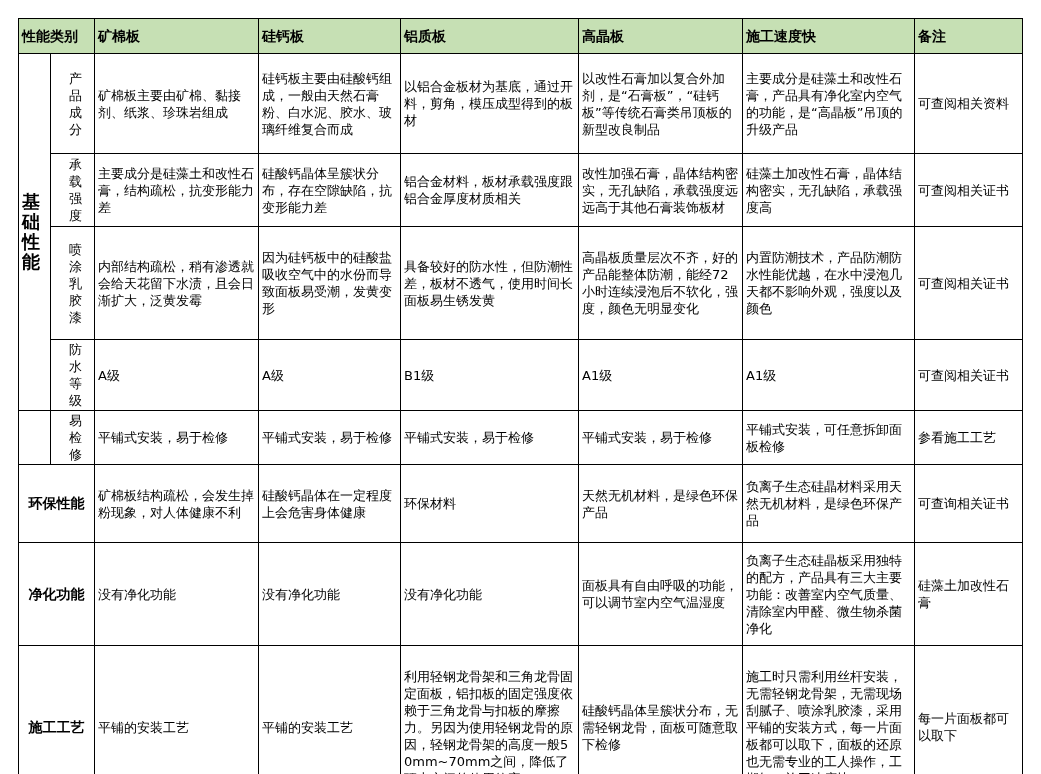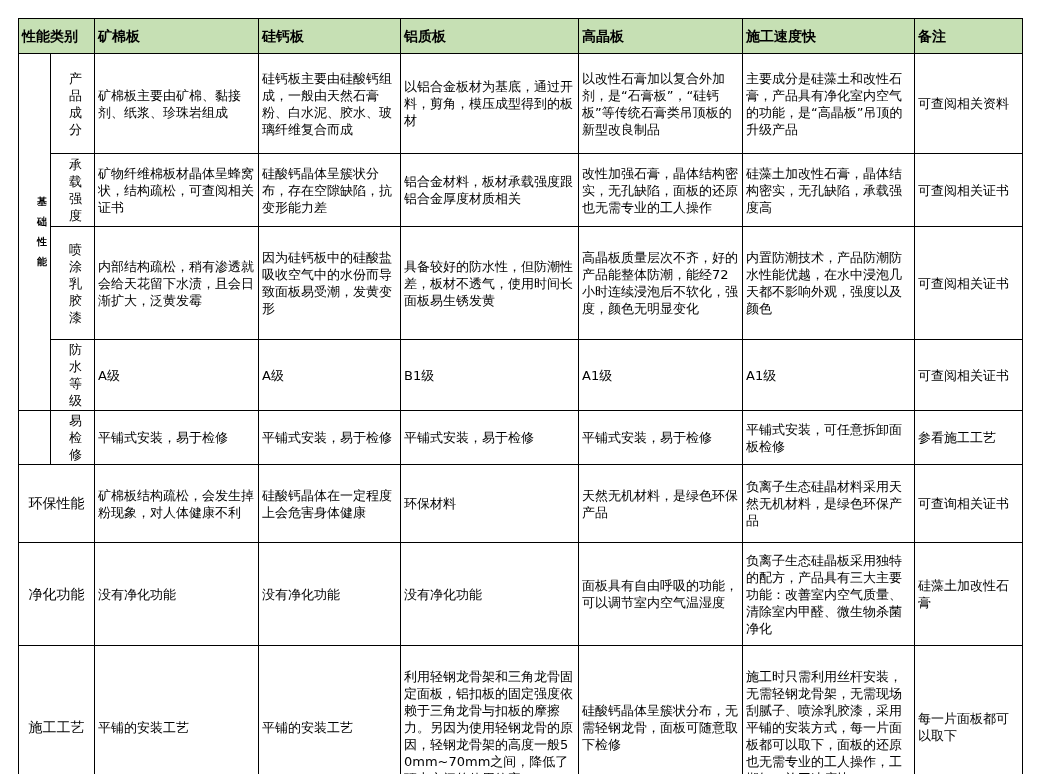--- a/index.html
+++ b/index.html
@@ -3,22 +3,22 @@
 <meta charset="utf-8">
 <style>
   html, body { margin:0; padding:0; background:#ffffff; }
   body { width:1041px; height:774px; position:relative; overflow:hidden;
          font-family:"DejaVu Sans", "Liberation Sans", sans-serif; color:#000; }
   table { position:absolute; left:18px; top:18px; border-collapse:collapse;
           table-layout:fixed; width:1004px; font-size:13px; line-height:17px; }
   td, th { border:1px solid #000; vertical-align:middle; padding:1px 3px;
            text-align:left; word-break:break-all; }
   th { background:#c6e0b4; font-weight:bold; font-size:14px; height:32px; }
-  td.cat { font-weight:normal; font-size:14px; text-align:center;margin-left:24px; }
-  td.catv { font-weight:bold; font-size:10px; text-align:right; width:22px; }
+  td.cat { font-weight:bold; font-size:14px; text-align:center;margin-left:24px; }
+  td.catv { font-weight:bold; font-size:18px; text-align:left; width:22px; }
   td.sub { text-align:center; padding:1px 18px; }
 </style>
 </head>
 <body>
 
 <table>
   <colgroup>
     <col style="width:32px">
       <col style="width:44px">
     <col style="width:164px">
@@ -45,24 +45,24 @@
       <td class="sub">产品成分</td>
       <td>矿棉板主要由矿棉、黏接剂、纸浆、珍珠岩组成</td>
       <td>硅钙板主要由硅酸钙组成，一般由天然石膏粉、白水泥、胶水、玻璃纤维复合而成</td>
       <td>以铝合金板材为基底，通过开料，剪角，模压成型得到的板材</td>
       <td>以改性石膏加以复合外加剂，是“石膏板”，“硅钙板”等传统石膏类吊顶板的新型改良制品</td>
       <td>主要成分是硅藻土和改性石膏，产品具有净化室内空气的功能，是“高晶板”吊顶的升级产品</td>
       <td>可查阅相关资料</td>
     </tr>
     <tr style="height:73px">
       <td class="sub">承载强度</td>
-      <td>矿物纤维棉板材晶体呈蜂窝状，结构疏松，可查阅相关证书</td>
+      <td>主要成分是硅藻土和改性石膏，结构疏松，抗变形能力差</td>
       <td>硅酸钙晶体呈簇状分布，存在空隙缺陷，抗变形能力差</td>
       <td>铝合金材料，板材承载强度跟铝合金厚度材质相关</td>
-      <td>改性加强石膏，晶体结构密实，无孔缺陷，面板的还原也无需专业的工人操作</td>
+      <td>改性加强石膏，晶体结构密实，无孔缺陷，承载强度远远高于其他石膏装饰板材</td>
       <td>硅藻土加改性石膏，晶体结构密实，无孔缺陷，承载强度高</td>
       <td>可查阅相关证书</td>
     </tr>
     <tr style="height:113px">
       <td class="sub">喷涂乳胶漆</td>
       <td>内部结构疏松，稍有渗透就会给天花留下水渍，且会日渐扩大，泛黄发霉</td>
       <td>因为硅钙板中的硅酸盐吸收空气中的水份而导致面板易受潮，发黄变形</td>
       <td>具备较好的防水性，但防潮性差，板材不透气，使用时间长面板易生锈发黄</td>
       <td>高晶板质量层次不齐，好的产品能整体防潮，能经72小时连续浸泡后不软化，强度，颜色无明显变化</td>
       <td>内置防潮技术，产品防潮防水性能优越，在水中浸泡几天都不影响外观，强度以及颜色</td>

